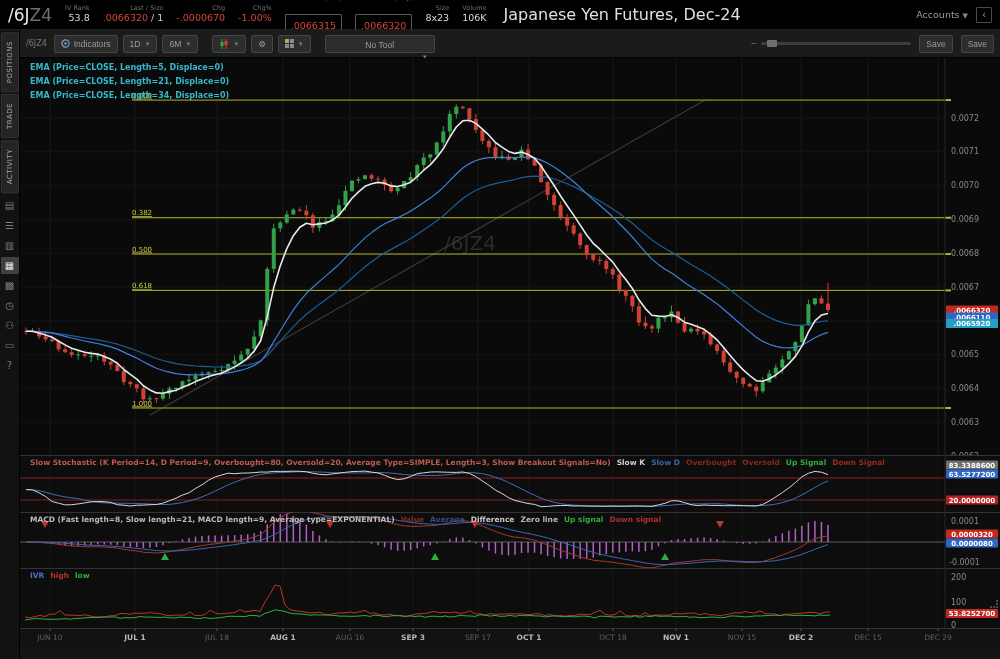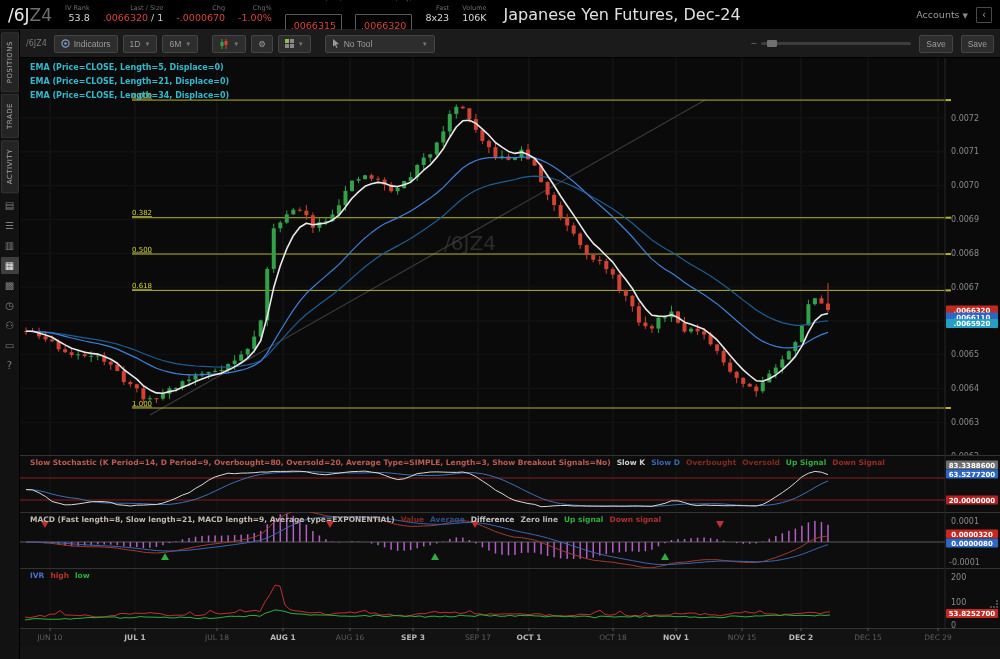--- a/index.html
+++ b/index.html
@@ -38,21 +38,21 @@
 
   
   #main { position:absolute; top:30px; left:20px; width:980px; height:629px; background:#141414; }
   #chart-toolbar { position:absolute; top:0; left:0; width:980px; height:28px; background:#1b1b1b;
                    display:flex; align-items:center; padding:0 6px; gap:5px; border-bottom:1px solid #000; }
   #tb-symbol { font-size:8px; color:#7a7a7a; margin-right:2px; }
   .tbtn { background:#2d2d2d; border:1px solid #454545; color:#9c9c9c; font-size:8.5px; height:18px;
           padding:0 6px; border-radius:2px; display:inline-flex; align-items:center; gap:4px; white-space:nowrap; }
   .tbtn .arr { font-size:6px; color:#7a7a7a; }
   .tb-gap { width:4px; }
-  #tool-btn { min-width:110px; }
+  #tool-btn { min-width:110px;flex-direction:column; }
   #tool-btn .cursor-ic { display:inline-block; }
   #toolbar-right { margin-left:auto; display:flex; align-items:center; gap:8px; }
   #zoom-slider { display:flex; align-items:center; gap:4px; }
   #zoom-slider .minus { color:#777; font-size:8px; }
   #zoom-track { width:150px; height:3px; background:#3d3d3d; border-radius:2px; position:relative; }
   #zoom-handle { position:absolute; left:6px; top:-2px; width:10px; height:7px; background:#6f6f6f; border-radius:1px; }
   .layout-grid { display:grid; grid-template-columns:4px 4px; grid-template-rows:4px 4px; gap:1px; }
   .layout-grid i { background:#8a8a8a; } .layout-grid i.g { background:#8bc34a; }
 
   
@@ -91,21 +91,21 @@
         </div>
         <div class="qfield">
           <span class="lbl">Bid (Sell)</span>
           <span class="boxwrap"><span class="val red">.0066315</span></span>
         </div>
         <div class="qfield">
           <span class="lbl">Ask (Buy)</span>
           <span class="boxwrap"><span class="val red">.0066320</span></span>
         </div>
         <div class="qfield">
-          <span class="lbl">Fast</span>
+          <span class="lbl">Size</span>
           <span class="val">8x23</span>
         </div>
         <div class="qfield">
           <span class="lbl">Volume</span>
           <span class="val">106K</span>
         </div>
       </div>
     <div id="instrument-title">Japanese Yen Futures, Dec-24</div>
     <div id="topbar-right">
       <div id="accounts"><span>Accounts</span> <span class="chev">▼</span></div>

